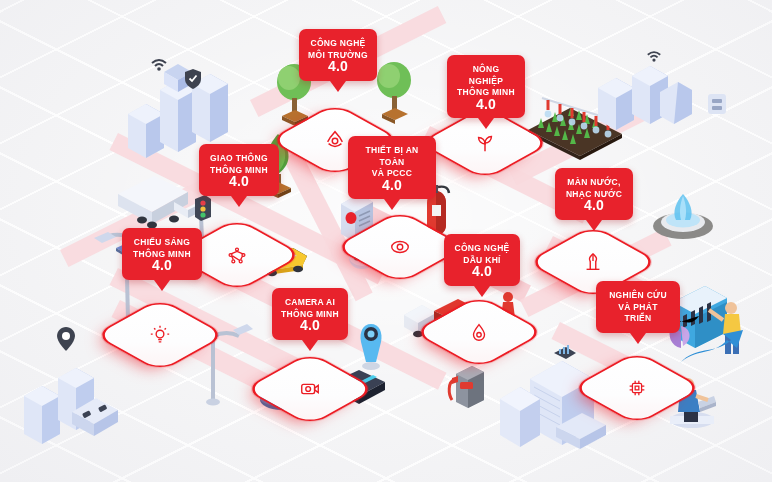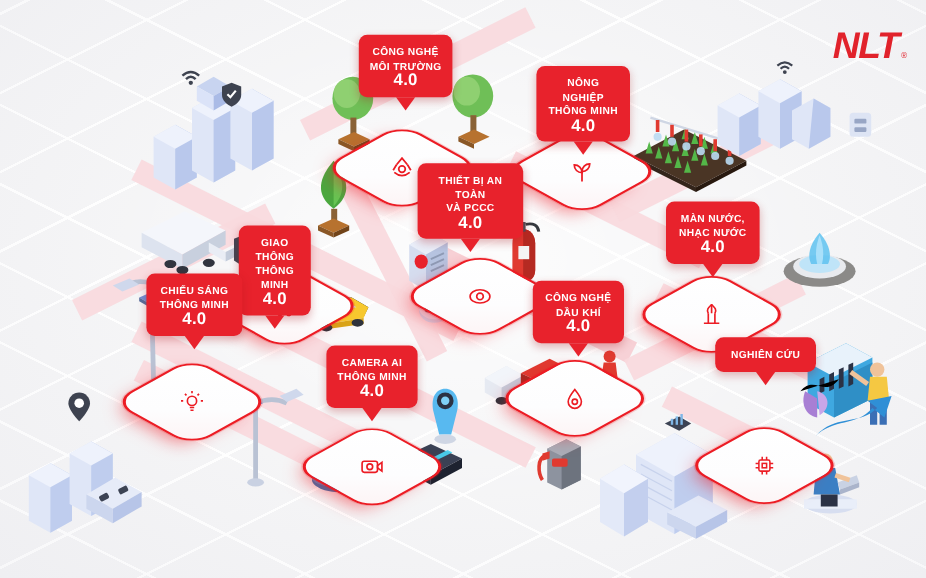--- a/index.html
+++ b/index.html
@@ -599,21 +599,21 @@
 
     <div class="pin" style="left:447px;top:55px;width:78px;">
       <div class="box">
         <span>NÔNG NGHIỆP</span>
         <span>THÔNG MINH</span>
         <span class="num">4.0</span>
       </div>
       <div class="tail"></div>
     </div>
 
-    <div class="pin" style="left:199px;top:144px;width:60px;margin-top:44px;">
+    <div class="pin" style="left:199px;top:144px;width:80px;">
       <div class="box">
         <span>GIAO THÔNG</span>
         <span>THÔNG MINH</span>
         <span class="num">4.0</span>
       </div>
       <div class="tail"></div>
     </div>
 
     <div class="pin" style="left:348px;top:136px;width:88px;">
       <div class="box">
@@ -656,24 +656,21 @@
         <span>CAMERA AI</span>
         <span>THÔNG MINH</span>
         <span class="num">4.0</span>
       </div>
       <div class="tail"></div>
     </div>
 
     <div class="pin" style="left:596px;top:281px;width:84px;">
       <div class="box">
         <span>NGHIÊN CỨU</span>
-      </div>
-      <div class="tail"></div>
-    </div>
-
-  </div>
-
-  <div class="logo">
-    <div class="wm">NLT</div>
-    <div class="rtm">®</div>
-  </div>
+        <span>VÀ PHÁT TRIỂN</span>
+      </div>
+      <div class="tail"></div>
+    </div>
+
+  </div>
+
 
 </div>
 
 </body></html>

